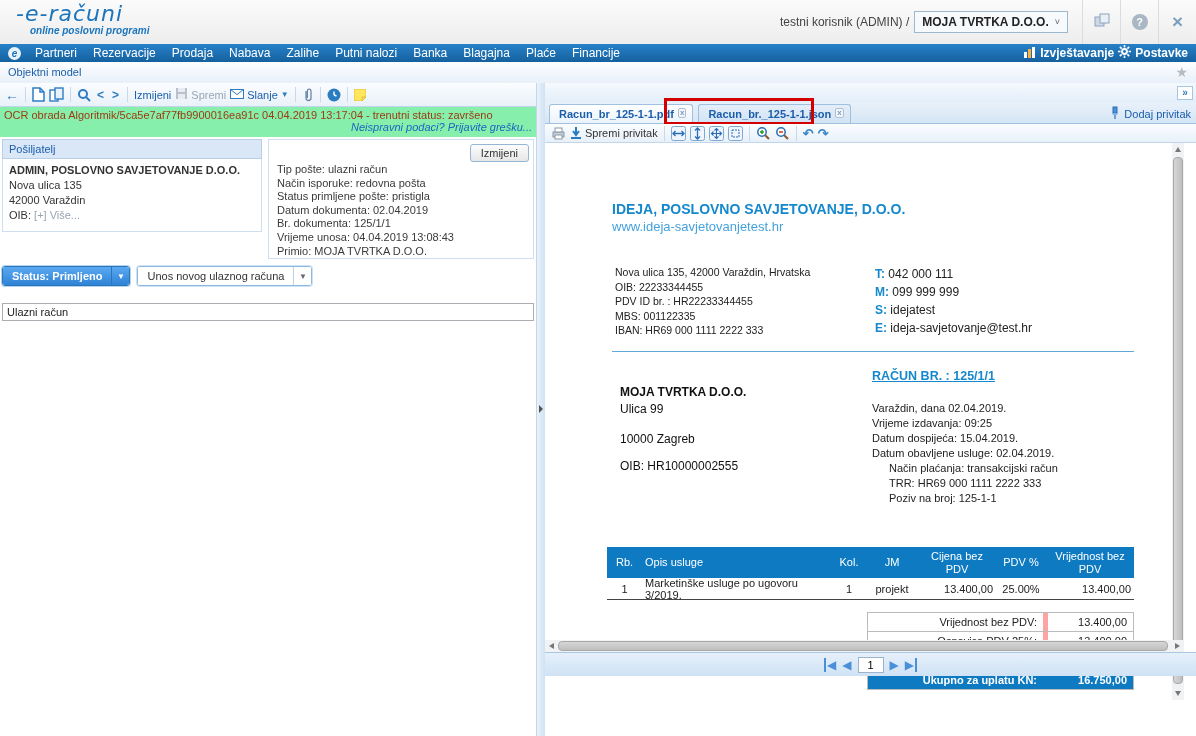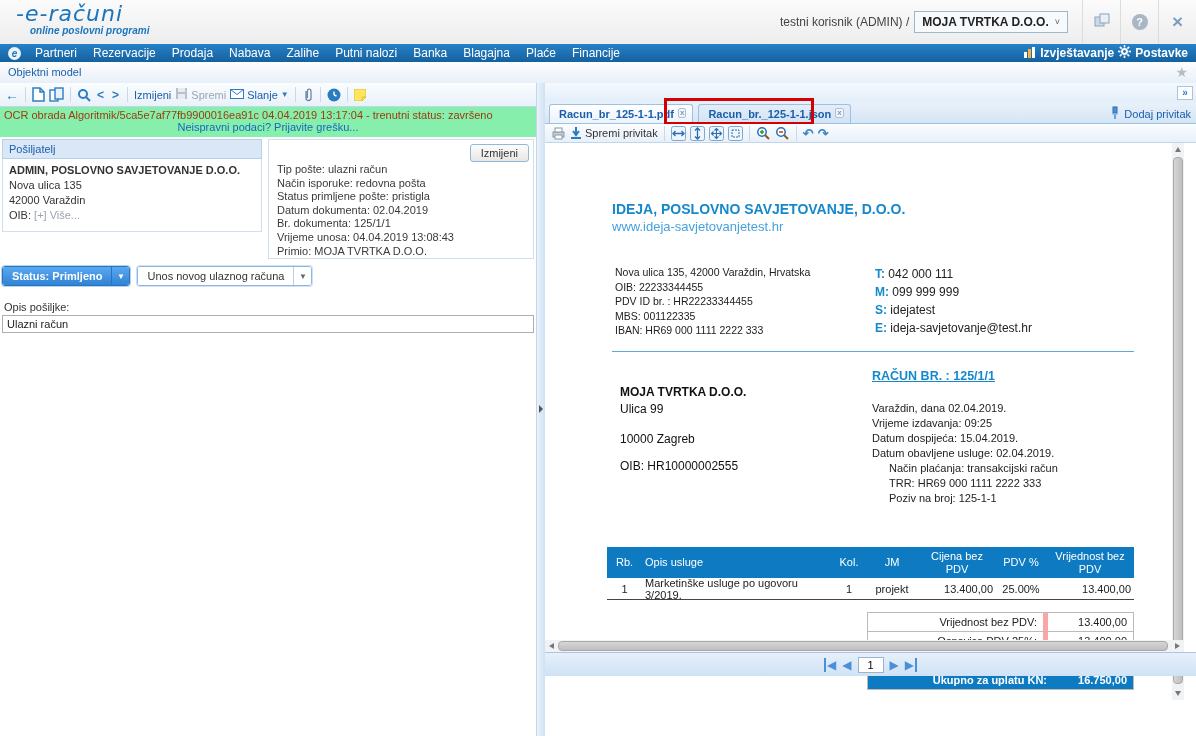--- a/index.html
+++ b/index.html
@@ -36,21 +36,21 @@
   .ltoolbar { left:0; top:0; width:536px; height:24px; background:linear-gradient(#fbfdff,#e9f1f9); border-bottom:1px solid #c3d5e8; display:flex; align-items:center; padding-left:5px; gap:4px; }
   .tsep { width:1px; height:15px; background:#c9d9ea; margin:0 2px; }
   .tbtn { display:flex; align-items:center; gap:3px; cursor:pointer; font-size:11px; color:#1b5eab; }
   .tbtn.disabled { color:#9aa7b5; cursor:default; }
   .arrow-blue { color:#2e7cc2; font-weight:bold; font-size:14px; line-height:14px; }
   .chevlr { color:#2e7cc2; font-weight:bold; font-size:12px; padding:0 2px; }
   .ddarrow { font-size:8px; color:#2e7cc2; }
 
   .ocr-banner { left:0; top:24px; width:536px; height:30px; background:#86efac; font-size:11px; padding:2px 4px; }
   .ocr-line1 { color:#9c3a10; white-space:nowrap; }
-  .ocr-line2 { color:#1a66c0; text-align:center; cursor:pointer; }
+  .ocr-line2 { color:#1a66c0; text-align:right; cursor:pointer;font-style:italic; }
 
   .sender-box { left:2px; top:56px; width:260px; }
   .sender-hdr { background:#d9e7f7; border:1px solid #b8cfe8; color:#1b5eab; font-size:11px; padding:3px 6px; }
   .sender-body { border:1px solid #cfdff0; border-top:none; background:#fff; padding:4px 6px 8px 6px; font-size:11px; color:#333; line-height:15px; }
   .sender-name { font-weight:bold; }
   .more-link { color:#9aa5b1; cursor:pointer; }
 
   .mail-box { left:268px; top:56px; width:266px; height:120px; border:1px solid #cfdff0; background:#fff; }
   .edit-btn { position:absolute; top:4px; right:4px; padding:2px 10px; border:1px solid #93b6d9; border-radius:3px; background:linear-gradient(#fdfdfd,#e6e6e6); font-size:11px; color:#333; cursor:pointer; }
   .mail-rows { padding:23px 0 0 8px; font-size:11px; color:#3a3a3a; line-height:13.6px; }
@@ -58,21 +58,21 @@
   .status-row { left:2px; top:183px; display:flex; gap:7px; }
   .split-btn { display:flex; border-radius:3px; overflow:hidden; cursor:pointer; }
   .sb-blue { border:1px solid #2a74b8; box-shadow:0 0 0 1px #b5d4f0; }
   .sb-blue .main { background:linear-gradient(#5aa8f0,#2f83d6); color:#fff; font-size:11px; font-weight:bold; padding:3px 9px; }
   .sb-blue .dd { background:linear-gradient(#5aa8f0,#2f83d6); border-left:1px solid #2a74b8; width:18px; display:flex; align-items:center; justify-content:center; color:#fff; font-size:8px; }
   .sb-white { border:1px solid #8fb8e0; box-shadow:0 0 0 1px #cfe2f4; }
   .sb-white .main { background:#fff; color:#333; font-size:11px; padding:3px 9px; }
   .sb-white .dd { background:#fff; border-left:1px solid #b9d0e8; width:18px; display:flex; align-items:center; justify-content:center; color:#667; font-size:8px; }
 
   .opis-label { left:4px; top:218px; font-size:11px; color:#333; }
-  .opis-input { left:2px; top:232px; width:532px; height:18px; border:1px solid #abadb3; font-size:11px; padding:0 4px; font-family:"Liberation Sans", sans-serif; color:#222; }
+  .opis-input { left:2px; top:220px; width:532px; height:18px; border:1px solid #abadb3; font-size:11px; padding:0 4px; font-family:"Liberation Sans", sans-serif; color:#222; }
 
   
   .splitter { left:536px; top:83px; width:9px; height:653px; background:linear-gradient(to right,#eaf2fa,#cfe2f4); border-left:1px solid #c3d6ea; }
   .split-handle { position:absolute; left:2px; top:322px; width:0; height:0; border-top:4px solid transparent; border-bottom:4px solid transparent; border-left:4px solid #555; }
 
   
   .rpanel { left:545px; top:83px; width:651px; height:653px; background:#fff; }
   .rp-top { left:0; top:0; width:651px; height:20px; background:linear-gradient(#f4f9fd,#e2eefa); }
   .expand-btn { position:absolute; right:3px; top:3px; width:16px; height:14px; border:1px solid #a9c4de; background:#fff; color:#2a7cc0; font-size:10px; font-weight:bold; line-height:12px; text-align:center; cursor:pointer; }
   .tabrow { left:0; top:20px; width:651px; height:21px; background:linear-gradient(#e9f1fa,#d4e5f5); border-bottom:1px solid #9fc0de; display:flex; align-items:flex-end; padding-left:4px; }
@@ -111,21 +111,21 @@
   .c2 { width:34px; text-align:center; }
   .c3 { width:52px; text-align:center; }
   .c4 { width:78px; text-align:right; }
   .c5 { width:50px; text-align:center; }
   .c6 { width:88px; text-align:right; }
   .it-head .c1 { text-align:left; }
   .it-head .c4, .it-head .c6 { text-align:center; }
 
   .inv-totals { left:322px; top:469px; width:267px; font-size:11px; border:1px solid #bbb; }
   .tot-row { display:flex; border-bottom:1px solid #bbb; height:19px; align-items:center; background:#fff; }
-  .tot-row:last-child { border-bottom:none;padding-left:10px; }
+  .tot-row:last-child { border-bottom:none; }
   .tot-label { width:180px; text-align:right; padding-right:6px; color:#222; border-right:5px solid #fca5a5; line-height:18px; }
   .tot-value { flex:1; text-align:right; padding-right:6px; color:#222; }
   .tot-row.hl { background:#0d7ac2; }
   .tot-row.hl .tot-label, .tot-row.hl .tot-value { color:#fff; font-weight:bold; border-right-color:#0d7ac2; }
 
   .vscroll { left:627px; top:60px; width:12px; height:557px; background:#f1f2f4; }
   .vthumb { position:absolute; left:1px; top:14px; width:10px; height:527px; background:linear-gradient(to right,#d6d6d6,#bfbfbf); border:1px solid #a8a8a8; border-radius:4px; }
   .sarr { position:absolute; width:0; height:0; }
   .hscroll { left:0; top:557px; width:639px; height:12px; background:#f1f2f4; position:absolute; }
   .hthumb { position:absolute; left:13px; top:1px; width:610px; height:10px; background:linear-gradient(#d6d6d6,#bfbfbf); border:1px solid #a8a8a8; border-radius:4px; }

